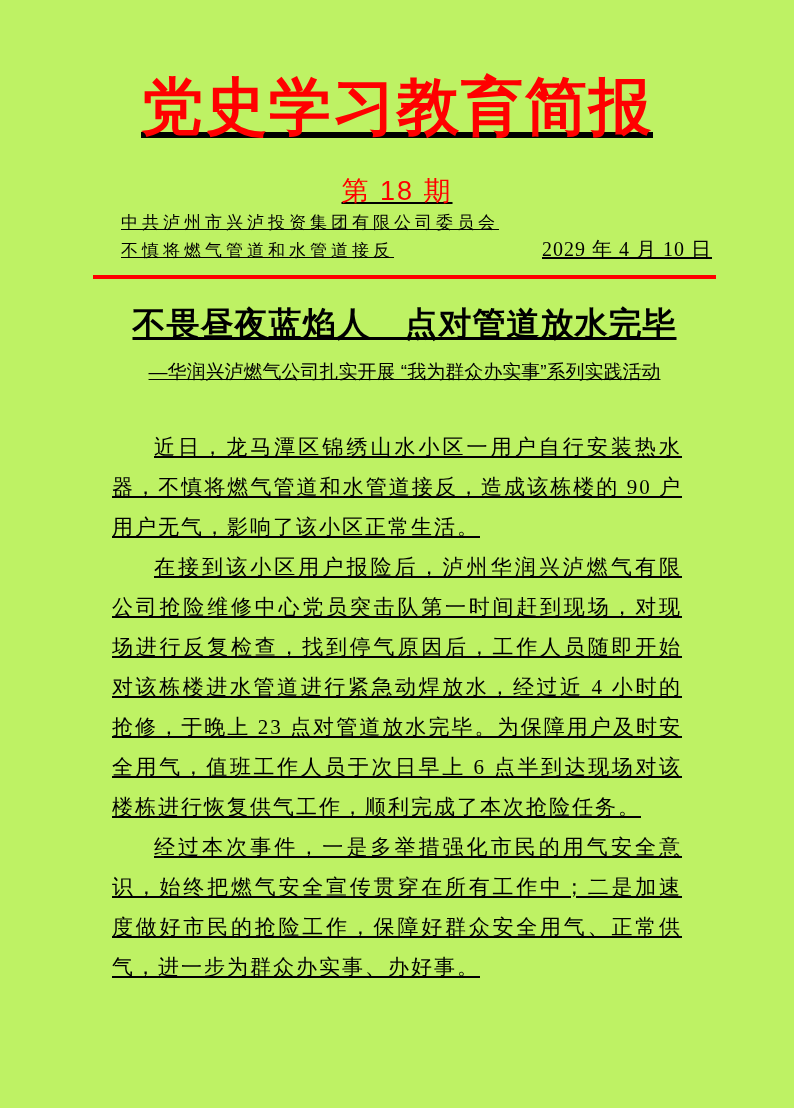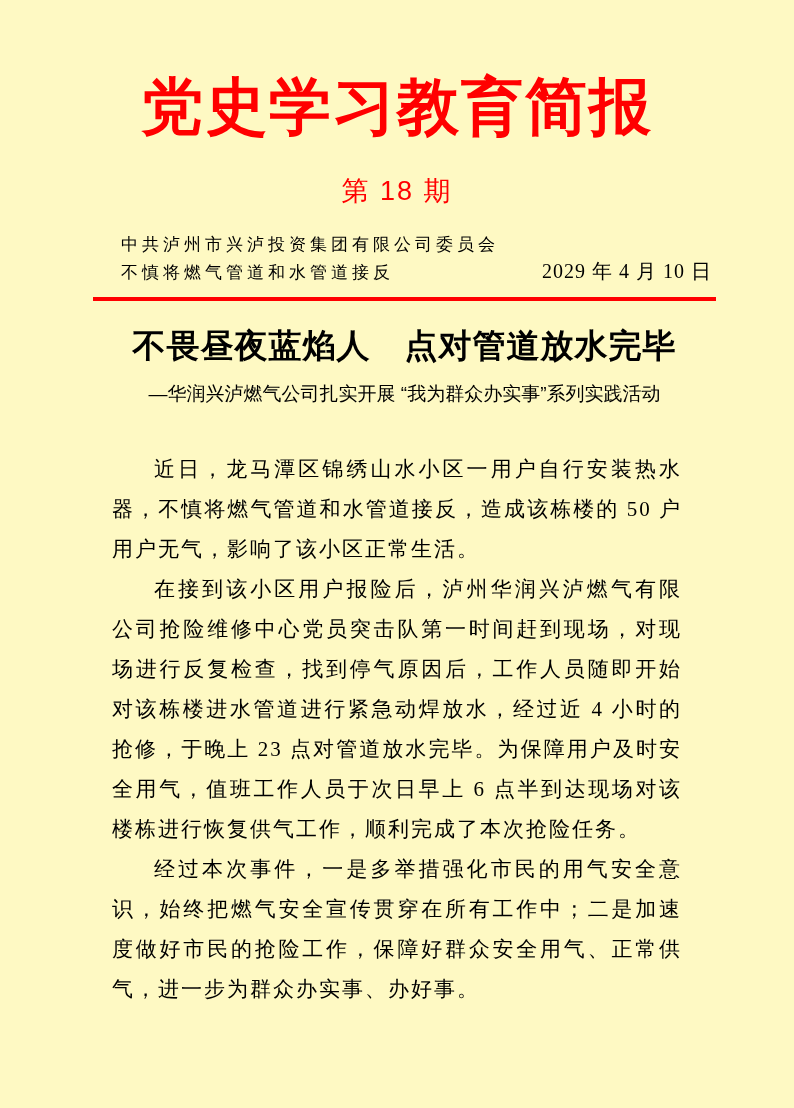--- a/index.html
+++ b/index.html
@@ -4,25 +4,26 @@
 <style>
   html, body {
     margin: 0;
     padding: 0;
     background: #ffffff;
   }
   .page {
     position: relative;
     width: 794px;
     height: 1108px;
-    background: #fef9c3;
+    background: #bef264;
     box-sizing: border-box;
     overflow: hidden;
     font-family: "Liberation Serif", "DejaVu Serif", serif;
     color: #000000;
+    text-decoration: underline;
   }
   .content {
     margin-left: 93px;
     margin-right: 78px; 
   }
   .masthead {
     margin-top: 72px;
     text-align: center;
     color: #ff0000;
     font-weight: bold;
@@ -34,21 +35,20 @@
   }
   .issue {
     margin-top: 30px;
     text-align: center;
     color: #ff0000;
     font-size: 27px;
     letter-spacing: 2px;
     font-family: "Liberation Sans", "DejaVu Sans", sans-serif;
   }
   .header-row {
-    margin-top: 22px;
     display: flex;
     justify-content: space-between;
     align-items: center;
   }
   .org-block {
     padding-left: 28px;
     font-size: 17px;
     line-height: 28px;
     letter-spacing: 4px;
   }
@@ -114,18 +114,18 @@
     </div>
 
     <div class="red-rule"></div>
 
     <div class="article-title">不畏昼夜蓝焰人　点对管道放水完毕</div>
 
     <div class="article-subtitle">—华润兴泸燃气公司扎实开展 “我为群众办实事”系列实践活动</div>
   </div>
 
   <div class="body-text">
-    <p>近日，龙马潭区锦绣山水小区一用户自行安装热水器，不慎将燃气管道和水管道接反，造成该栋楼的 50 户用户无气，影响了该小区正常生活。</p>
+    <p>近日，龙马潭区锦绣山水小区一用户自行安装热水器，不慎将燃气管道和水管道接反，造成该栋楼的 90 户用户无气，影响了该小区正常生活。</p>
     <p>在接到该小区用户报险后，泸州华润兴泸燃气有限公司抢险维修中心党员突击队第一时间赶到现场，对现场进行反复检查，找到停气原因后，工作人员随即开始对该栋楼进水管道进行紧急动焊放水，经过近 4 小时的抢修，于晚上 23 点对管道放水完毕。为保障用户及时安全用气，值班工作人员于次日早上 6 点半到达现场对该楼栋进行恢复供气工作，顺利完成了本次抢险任务。</p>
     <p>经过本次事件，一是多举措强化市民的用气安全意识，始终把燃气安全宣传贯穿在所有工作中；二是加速度做好市民的抢险工作，保障好群众安全用气、正常供气，进一步为群众办实事、办好事。</p>
   </div>
 
 </div>
 
 </body></html>

